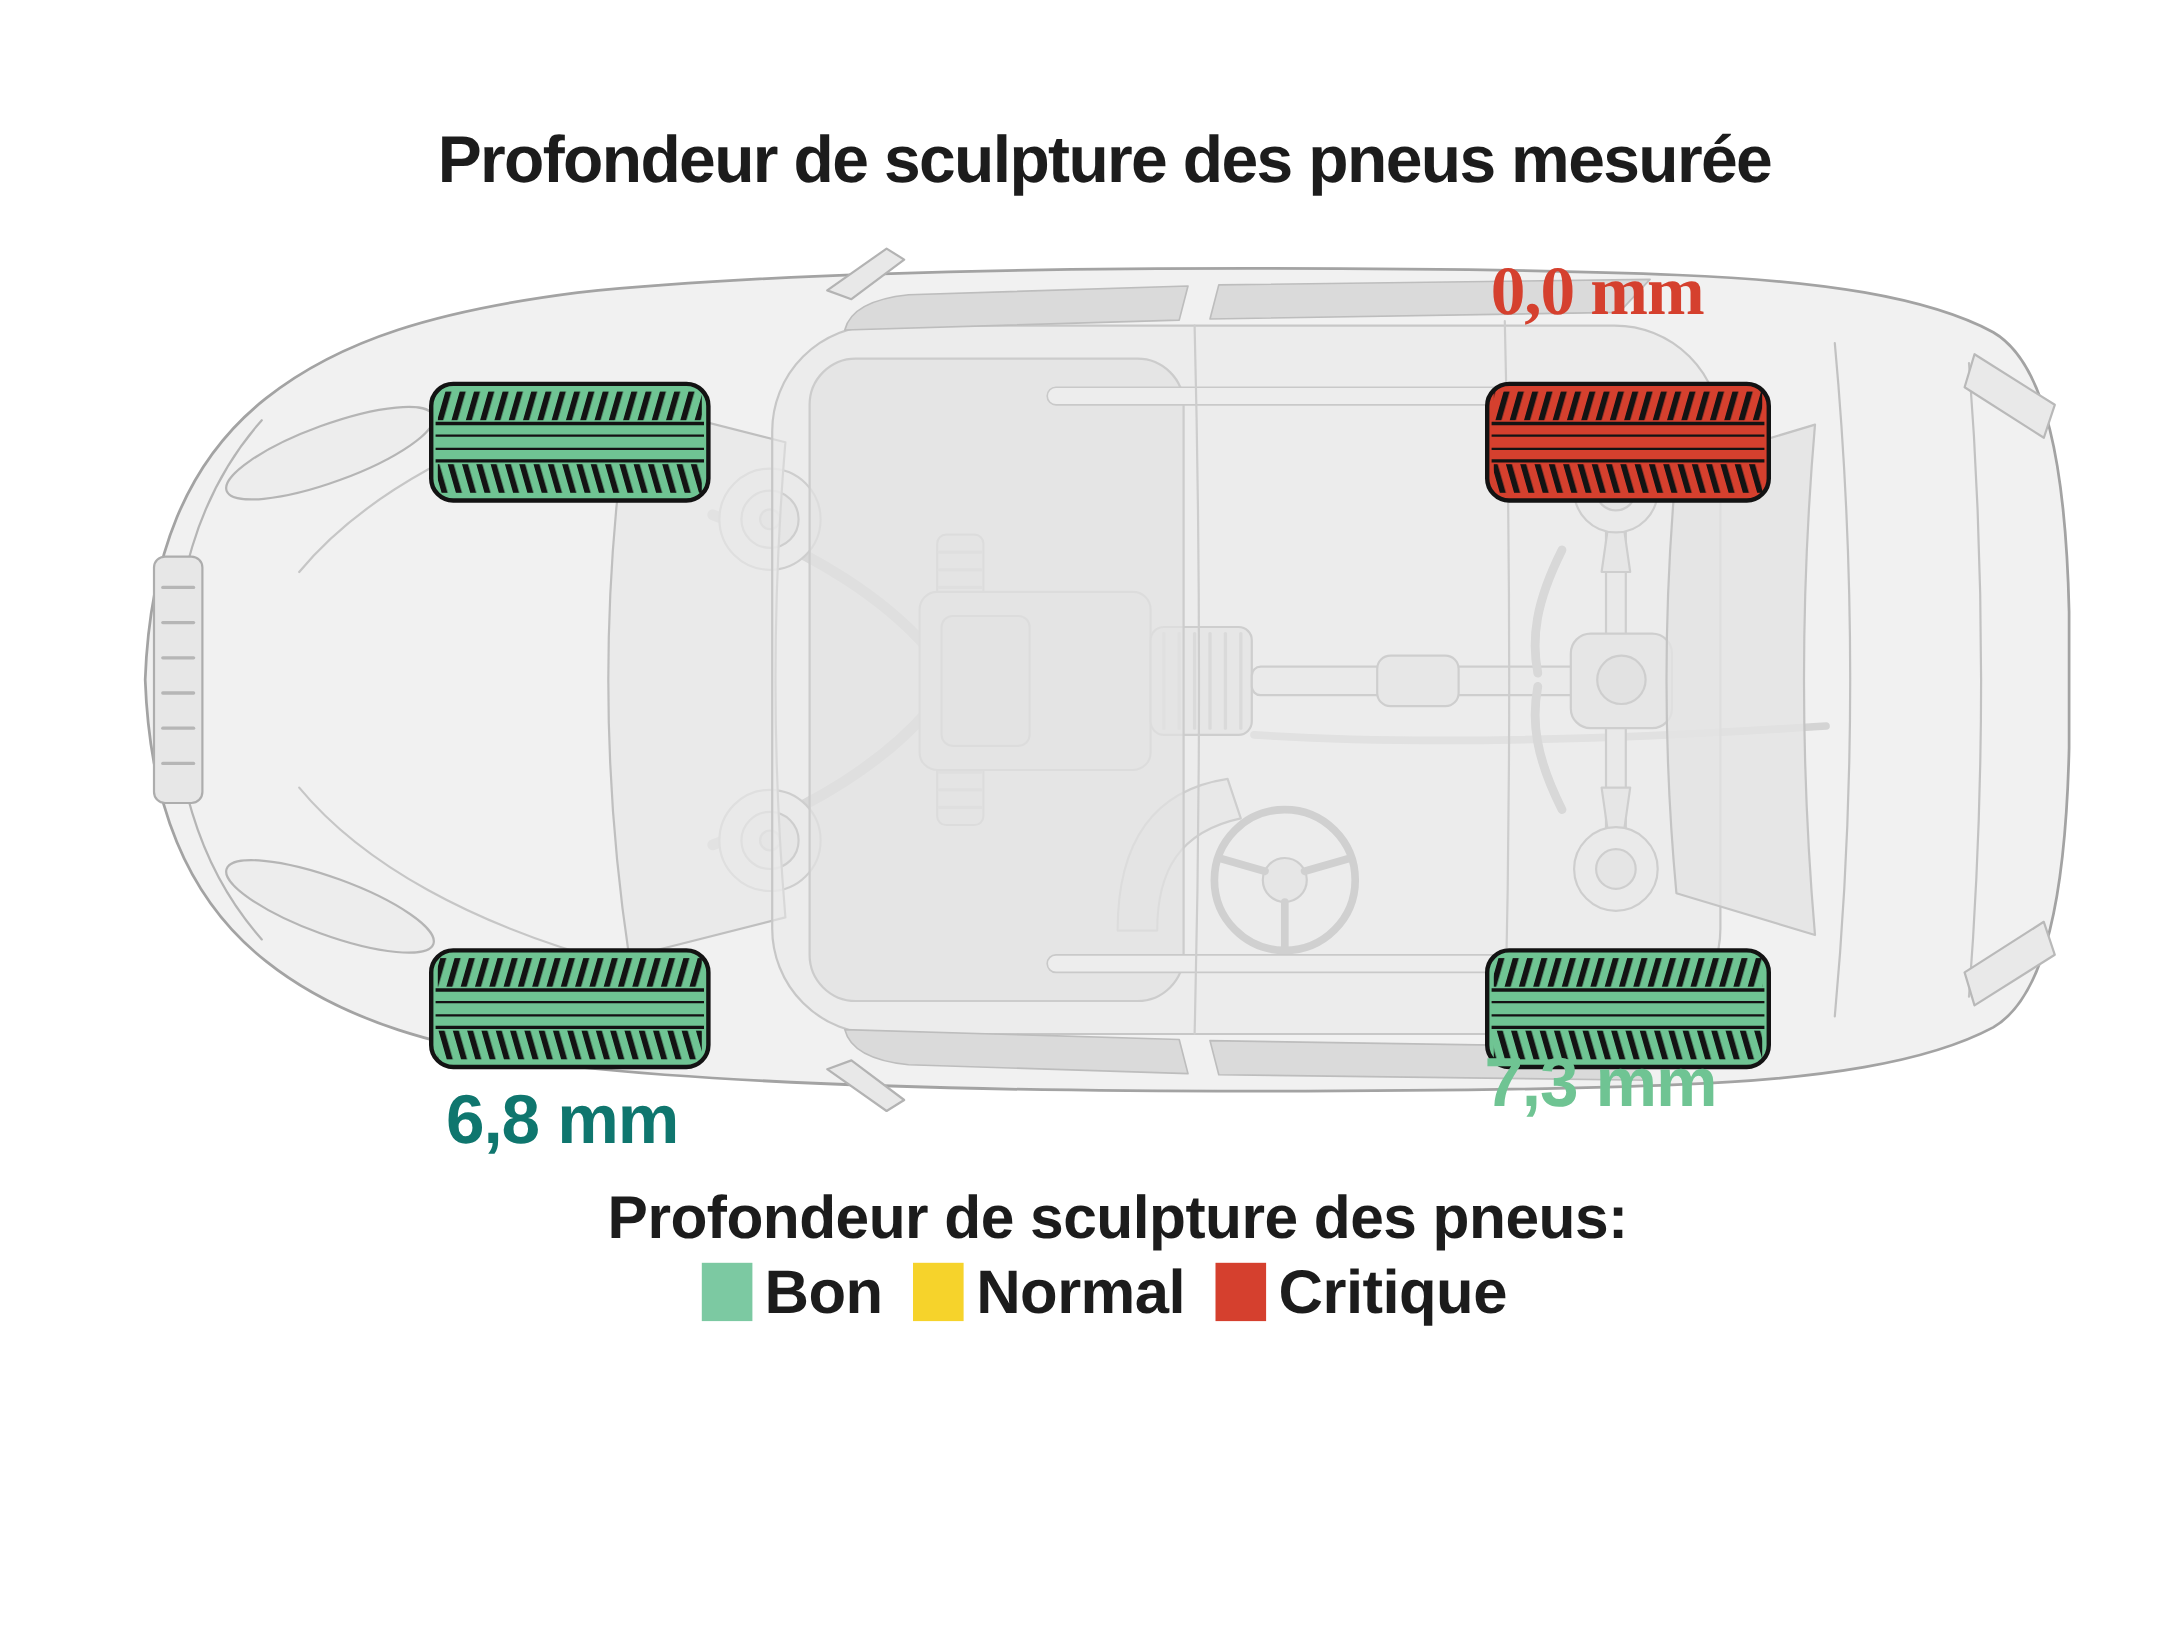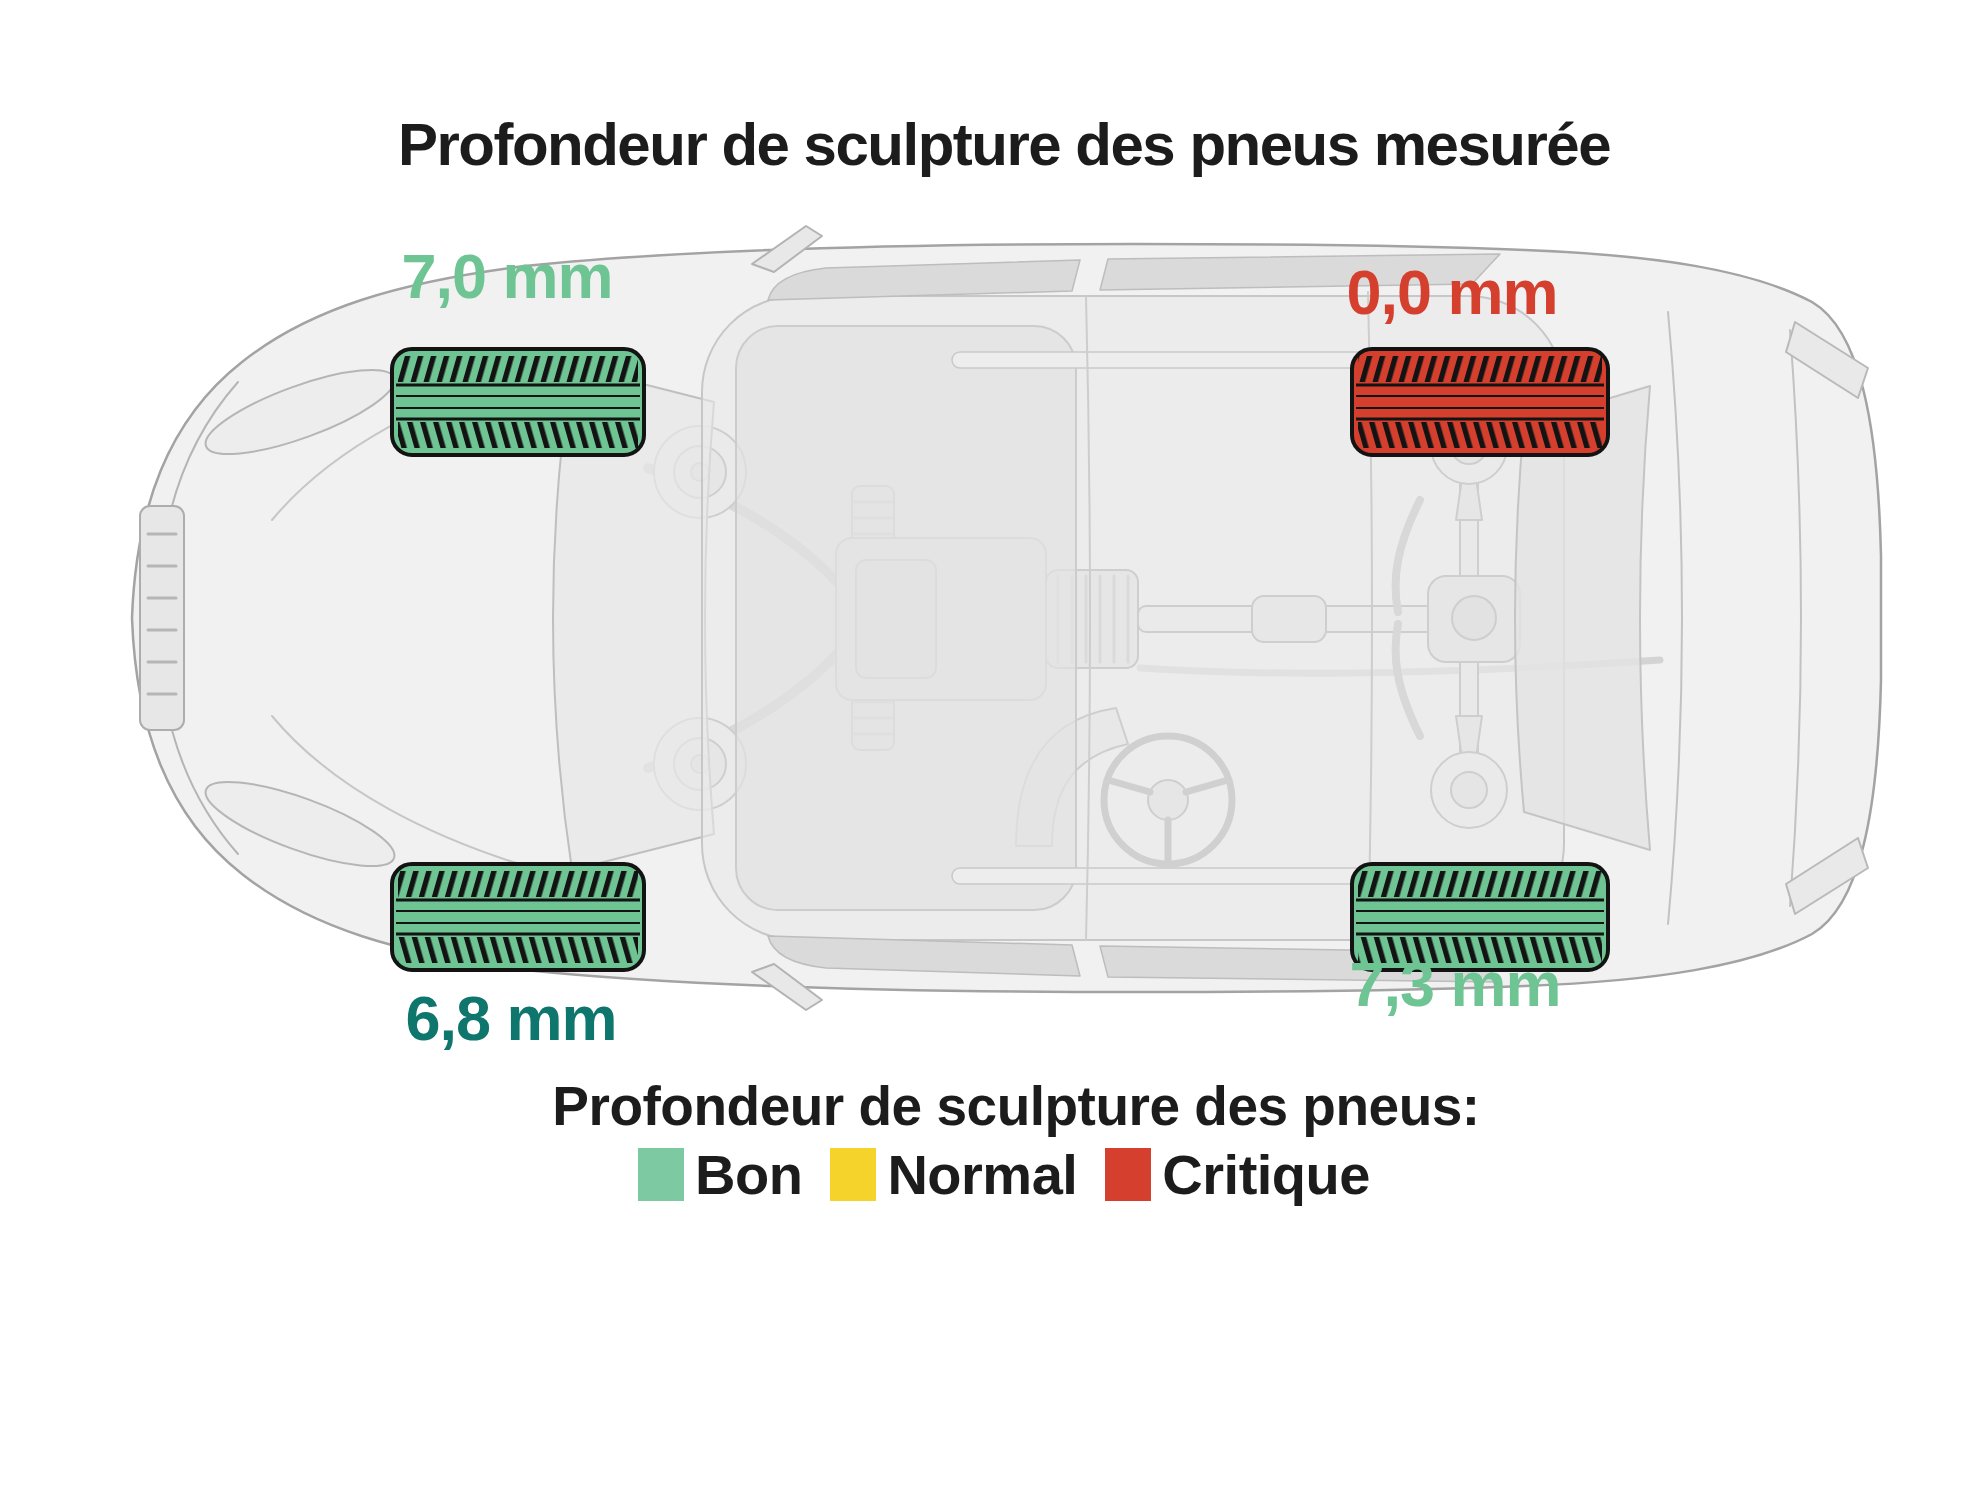--- a/index.html
+++ b/index.html
@@ -11,21 +11,21 @@
   .car-svg{position:absolute;left:0;top:0;width:1984px;height:1488px;}
   .title{
     position:absolute;left:0;top:110px;width:100%;text-align:center;
     font-size:60px;font-weight:700;letter-spacing:-1.5px;color:#1c1c1c;white-space:nowrap;
   }
   .mm{
     position:absolute;width:440px;text-align:center;
     font-size:63px;font-weight:700;letter-spacing:-1px;white-space:nowrap;
   }
   #mm-fl{left:287px;top:240px;}
-  #mm-fr{left:1232px;top:256px;}
+  #mm-fr{left:1232px;top:228px;font-family:Liberation Serif, serif;}
   #mm-rl{left:291px;top:982px;}
   #mm-rr{left:1235px;top:948px;}
   .legend-heading{
     position:absolute;left:12px;top:1074px;width:100%;text-align:center;
     font-size:55px;font-weight:700;letter-spacing:-0.5px;color:#1c1c1c;white-space:nowrap;
   }
   .legend-row{
     position:absolute;left:0;top:1148px;width:100%;
     display:flex;justify-content:center;align-items:center;gap:28px;
   }
@@ -195,21 +195,20 @@
           <line x1="1356" y1="900" x2="1604" y2="900" stroke-width="3"></line>
           <line x1="1356" y1="911" x2="1604" y2="911" stroke-width="2"></line>
           <line x1="1356" y1="923" x2="1604" y2="923" stroke-width="2"></line>
           <line x1="1356" y1="934" x2="1604" y2="934" stroke-width="3"></line>
         </g>
     </g>
   </svg>
 
   <div class="title">Profondeur de sculpture des pneus mesurée</div>
 
-  <div class="mm" id="mm-fl" style="color: rgb(111, 196, 147);">7,0 mm</div>
   <div class="mm" id="mm-fr" style="color: rgb(213, 64, 46);">0,0 mm</div>
   <div class="mm" id="mm-rl" style="color: #0f766e;">6,8 mm</div>
   <div class="mm" id="mm-rr" style="color: rgb(111, 196, 147);">7,3 mm</div>
 
   <div class="legend-heading">Profondeur de sculpture des pneus:</div>
 
   <div class="legend-row">
     <div class="legend-item">
       <div class="swatch" style="background: rgb(124, 201, 162);"></div>
       <div class="legend-label">Bon</div>

